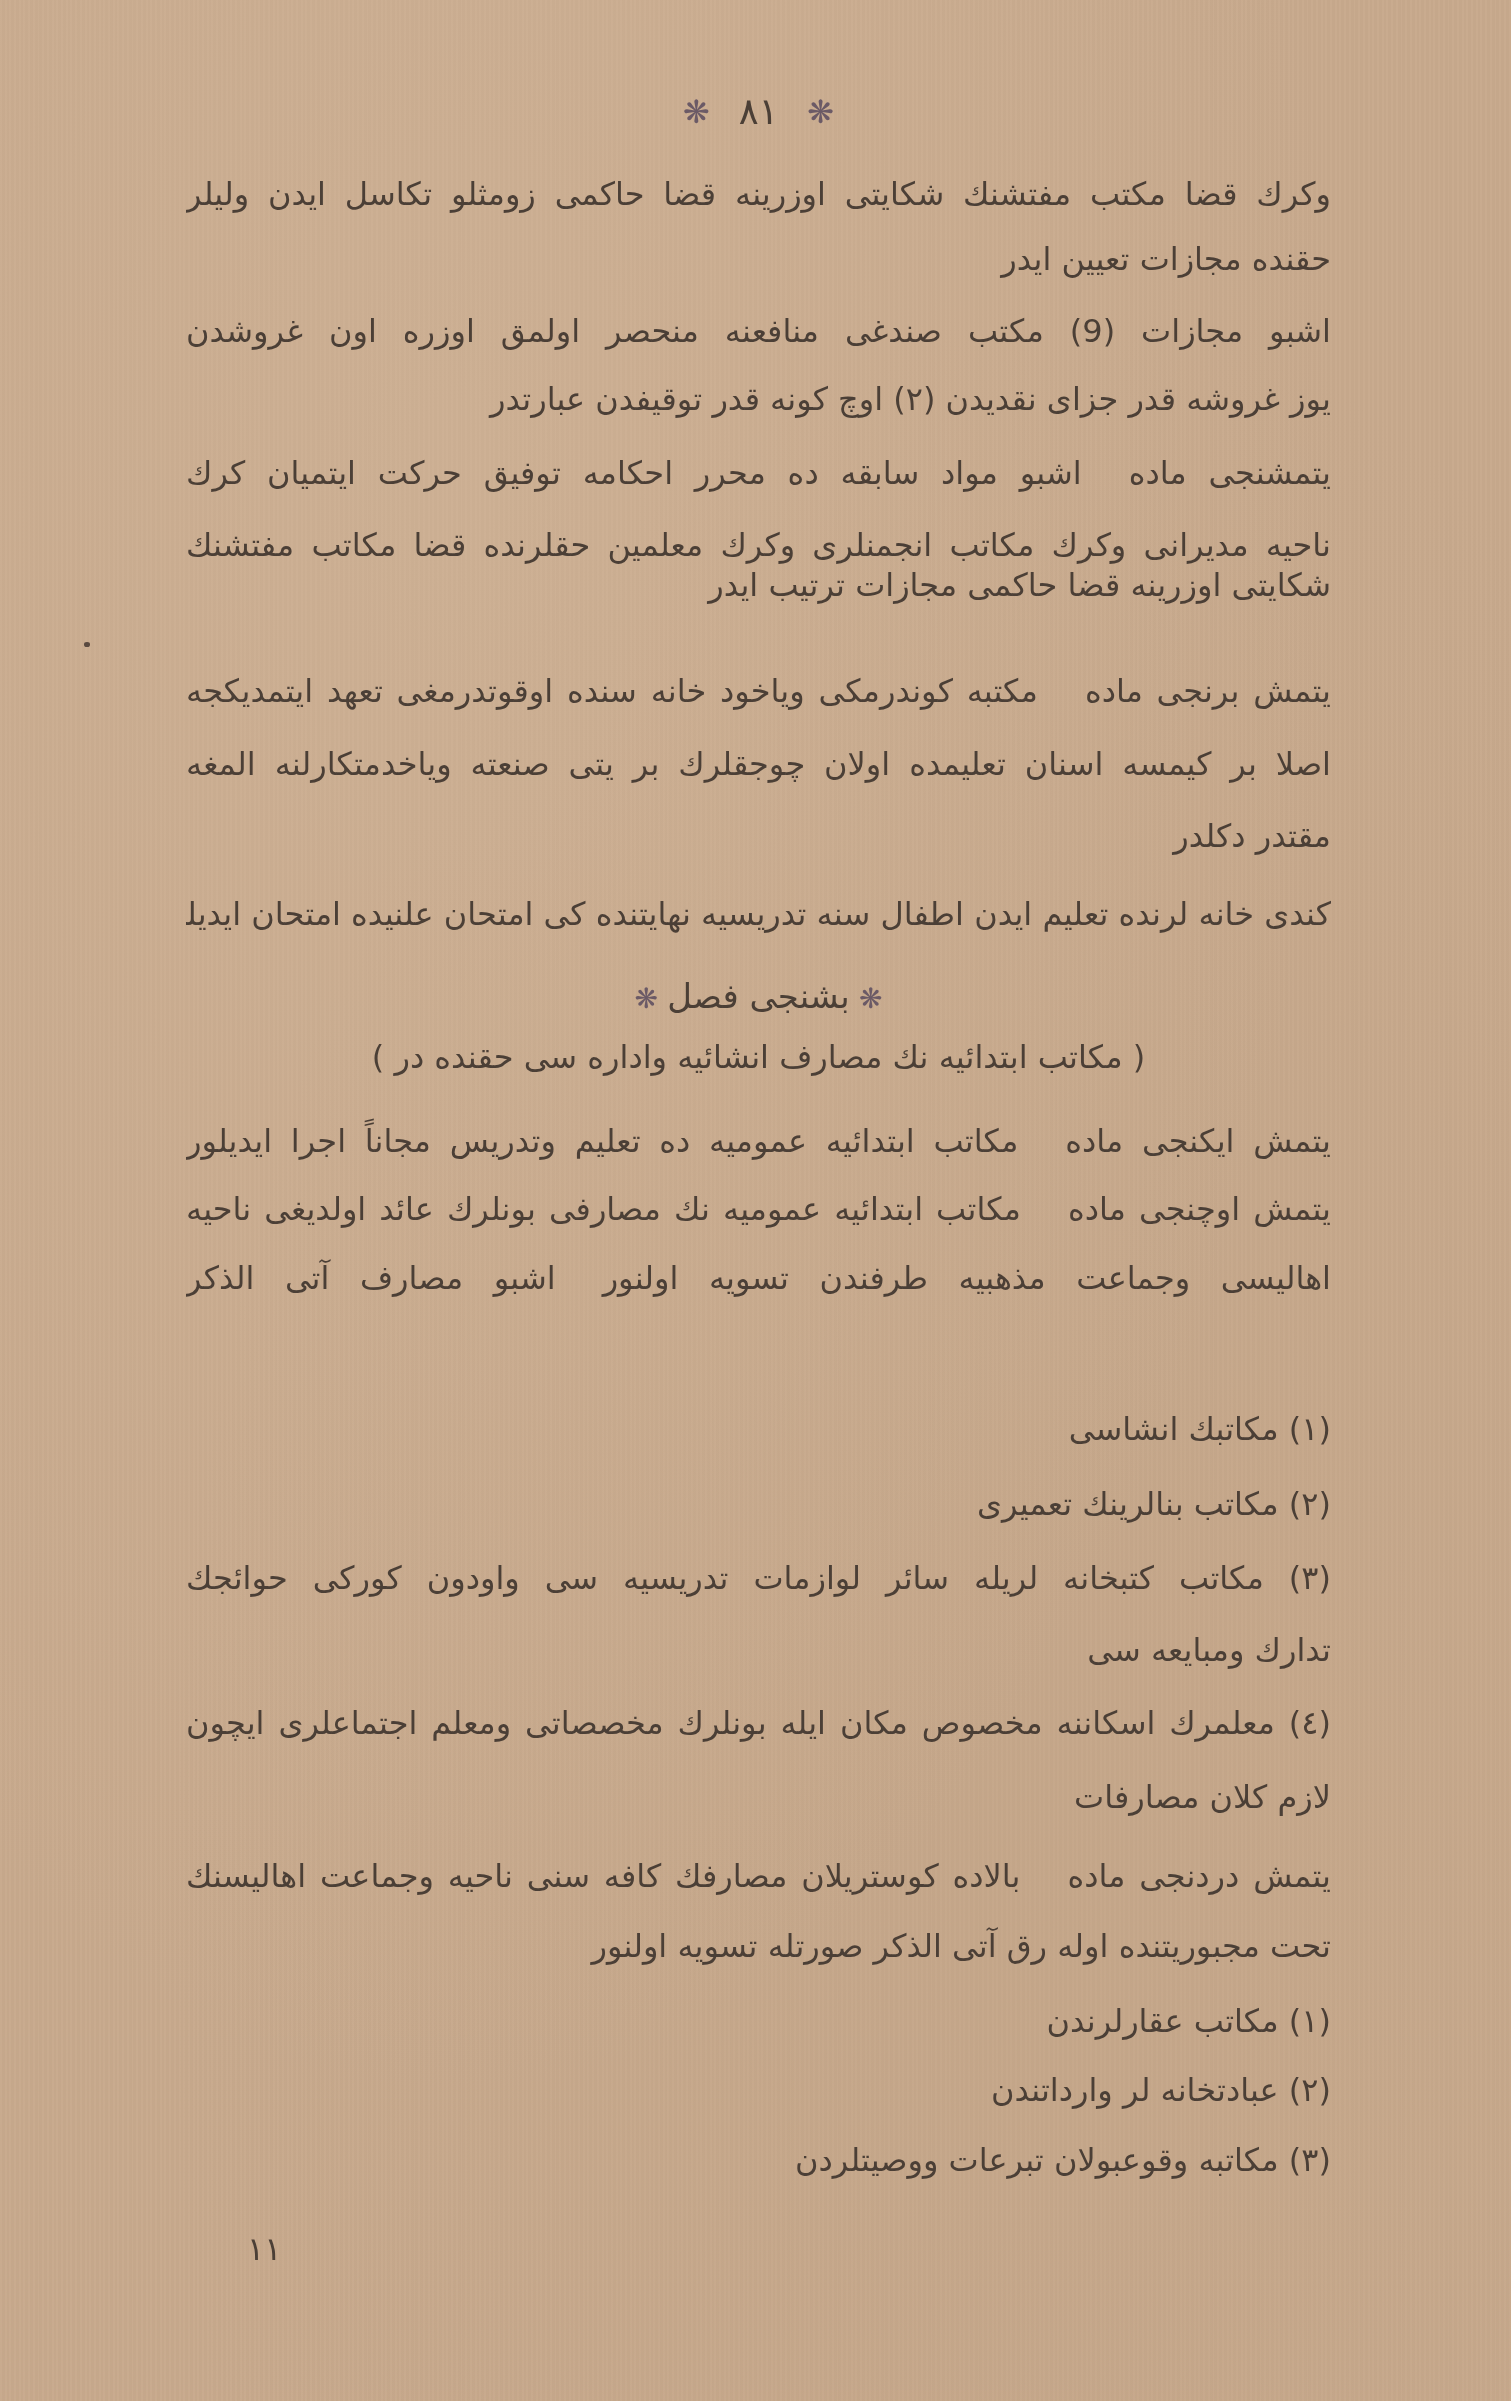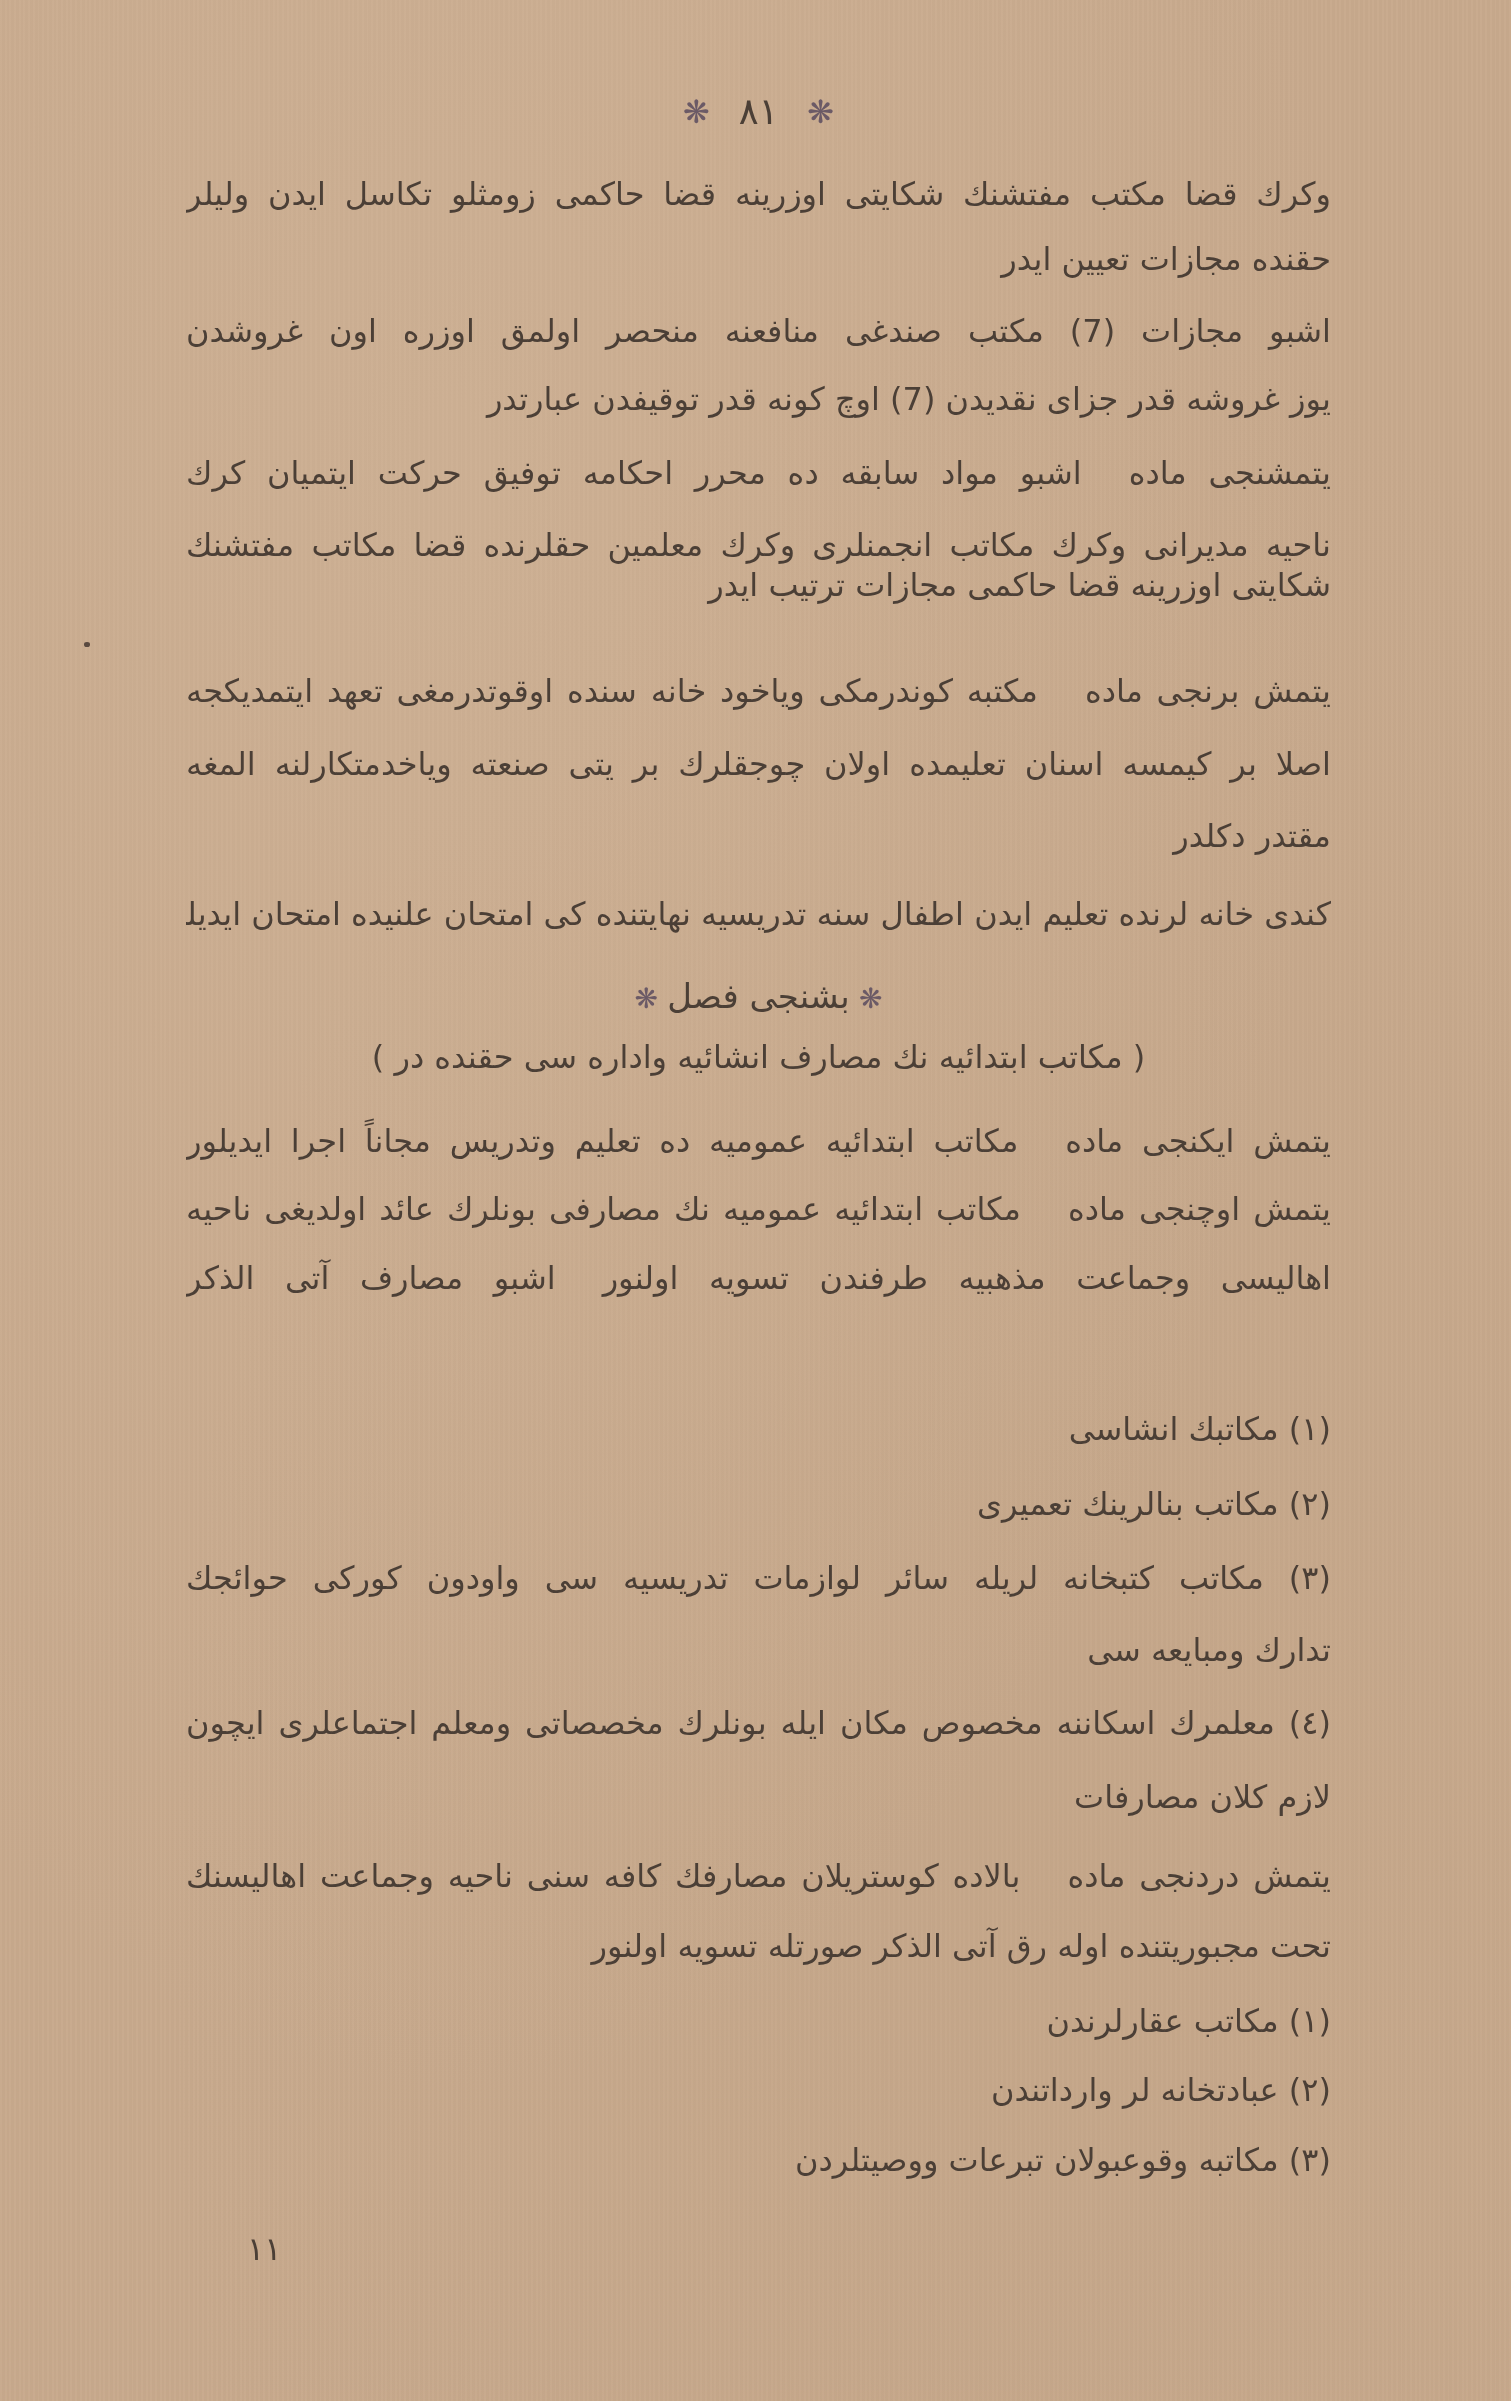--- a/index.html
+++ b/index.html
@@ -98,22 +98,22 @@
 <div class="page">
 
   <div class="header">
     <span class="orn">❋</span>
     <span class="num">٨١</span>
     <span class="orn">❋</span>
   </div>
 
   <div class="line justify" style="top:166px">وكرك قضا مكتب مفتشنك شكايتی اوزرينه قضا حاكمی زومثلو تكاسل ايدن وليلر</div>
   <div class="line" style="top:231px">حقنده مجازات تعيين ايدر</div>
-  <div class="line justify" style="top:303px">اشبو مجازات (7) مكتب صندغی منافعنه منحصر اولمق اوزره اون غروشدن</div>
-  <div class="line" style="top:371px">يوز غروشه قدر جزای نقديدن (7) اوچ كونه قدر توقيفدن عبارتدر</div>
+  <div class="line justify" style="top:303px">اشبو مجازات (9) مكتب صندغی منافعنه منحصر اولمق اوزره اون غروشدن</div>
+  <div class="line" style="top:371px">يوز غروشه قدر جزای نقديدن (٢) اوچ كونه قدر توقيفدن عبارتدر</div>
 
   <div class="line justify" style="top:445px">
     <span>يتمشنجی ماده</span><span class="gap"></span><span>اشبو مواد سابقه ده محرر احكامه توفيق حركت ايتميان كرك</span>
   </div>
   <div class="line justify" style="top:517px">ناحيه مديرانی وكرك مكاتب انجمنلری وكرك معلمين حقلرنده قضا مكاتب مفتشنك</div>
   <div class="line" style="top:557px">شكايتی اوزرينه قضا حاكمی مجازات ترتيب ايدر</div>
 
   <div class="line justify" style="top:663px">
     <span>يتمش برنجی ماده</span><span class="gap"></span><span>مكتبه كوندرمكی وياخود خانه سنده اوقوتدرمغی تعهد ايتمديكجه</span>
   </div>

